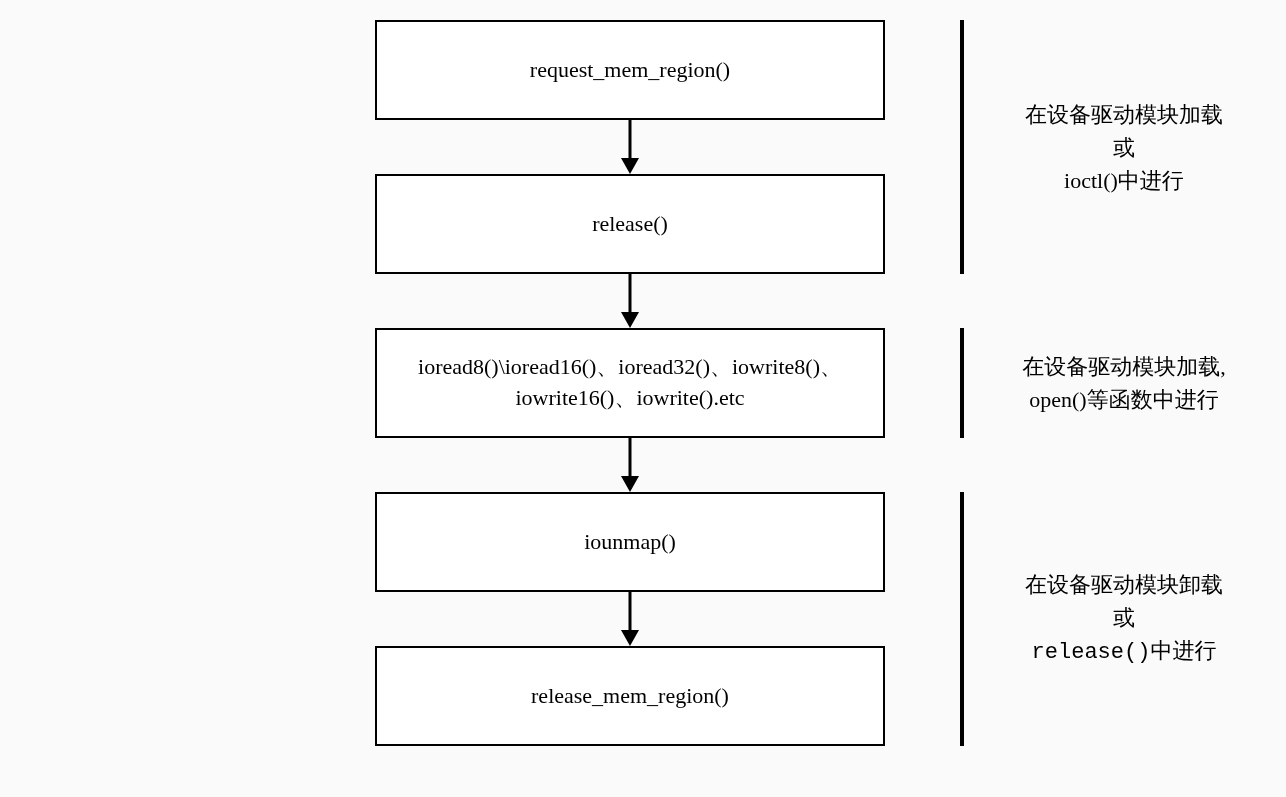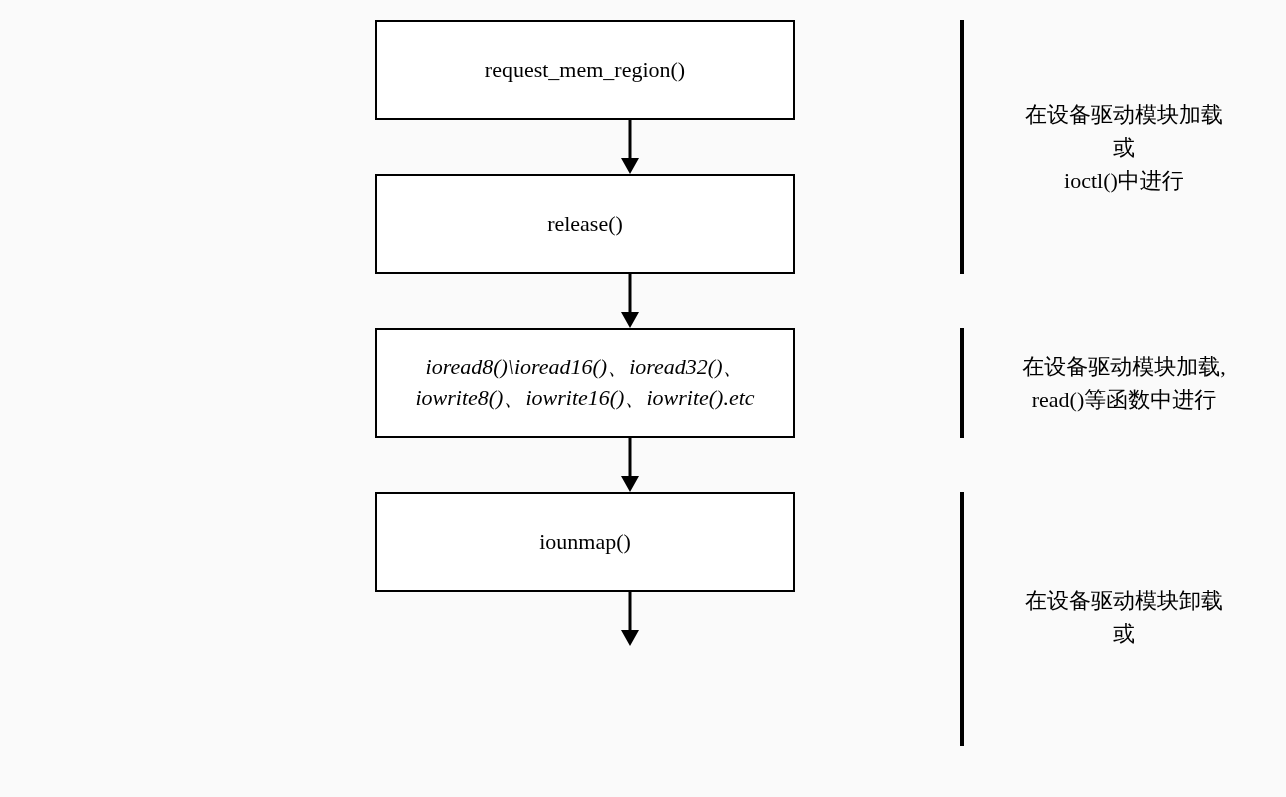--- a/index.html
+++ b/index.html
@@ -14,32 +14,32 @@
       width: 1286px;
       height: 797px;
       position: relative;
     }
     .diagram {
       position: absolute;
       left: 375px;
       top: 20px;
     }
     .box {
-      width: 420px;
+      width: 510px;
       border: 2px solid #000;
       background: #fff;
       display: flex;
       align-items: center;
       justify-content: center;
       text-align: center;
       padding: 10px 18px;
       line-height: 1.4;
     }
     .box-tall { height: 100px; }
-    .box-io { height: 110px; font-style: italic; }
+    .box-io { height: 110px; }
     .arrow {
       width: 510px;
       height: 54px;
       display: flex;
       align-items: center;
       justify-content: center;
     }
     .arrow svg { display: block; }
     .notes {
       position: absolute;
@@ -97,38 +97,42 @@
   </div>
   <div class="box box-tall">
     <span>iounmap()</span>
   </div>
   <div class="arrow">
     <svg width="30" height="54">
         <line x1="15" y1="0" x2="15" y2="42" stroke="#000" stroke-width="3"></line>
         <polygon points="15,54 6,38 24,38" fill="#000"></polygon>
       </svg>
   </div>
+  <div class="box box-tall">
+    <span>release_mem_region()</span>
+  </div>
 </div>
 
 <div class="notes">
   <div class="note-group ng1">
     <div class="bracket" style="height:254px;"></div>
     <div class="note-text">
       <div>在设备驱动模块加载</div>
       <div>或</div>
       <div>ioctl()中进行</div>
     </div>
   </div>
   <div class="note-group ng2">
     <div class="bracket" style="height:110px;"></div>
     <div class="note-text">
       <div>在设备驱动模块加载,</div>
-      <div>read()等函数中进行</div>
+      <div>open()等函数中进行</div>
     </div>
   </div>
   <div class="note-group ng3">
     <div class="bracket" style="height:254px;"></div>
     <div class="note-text">
       <div>在设备驱动模块卸载</div>
       <div>或</div>
+      <div>release()中进行</div>
     </div>
   </div>
 </div>
 
 </body></html>

